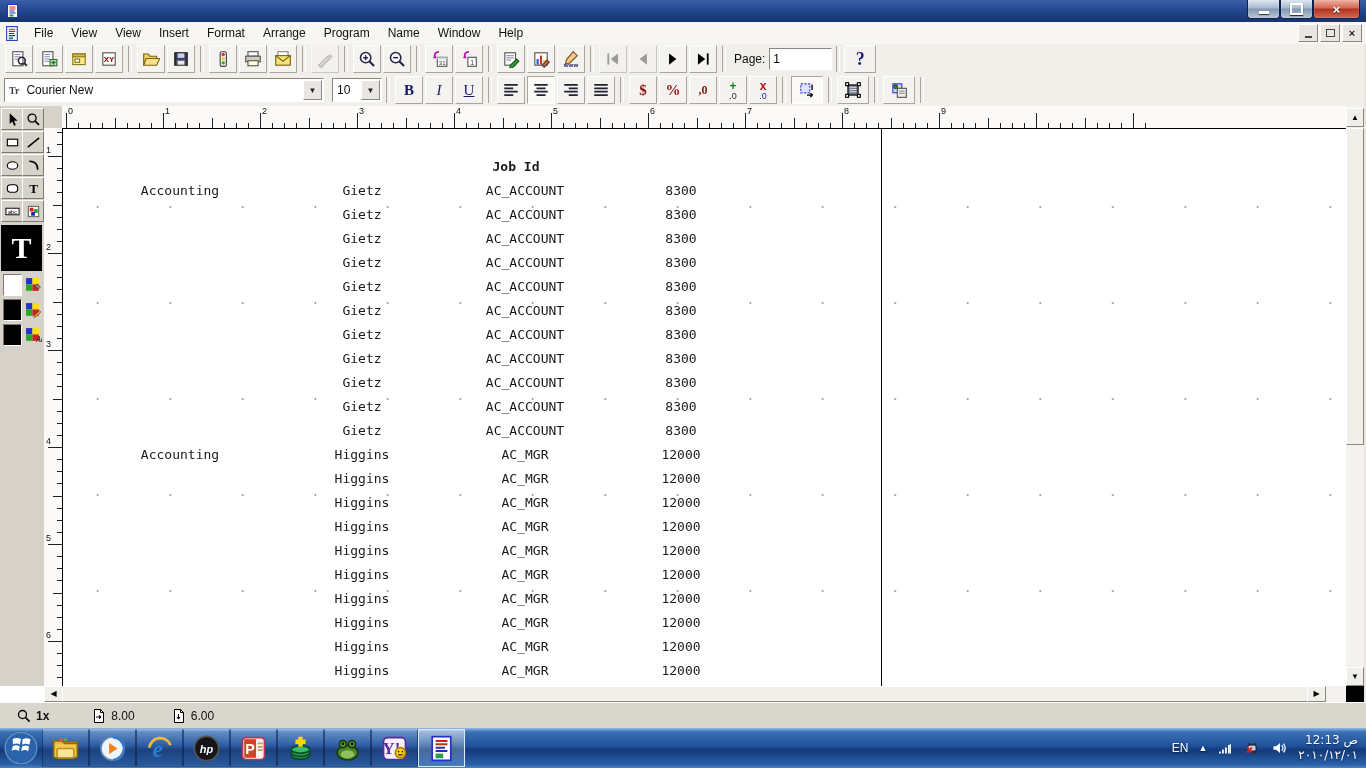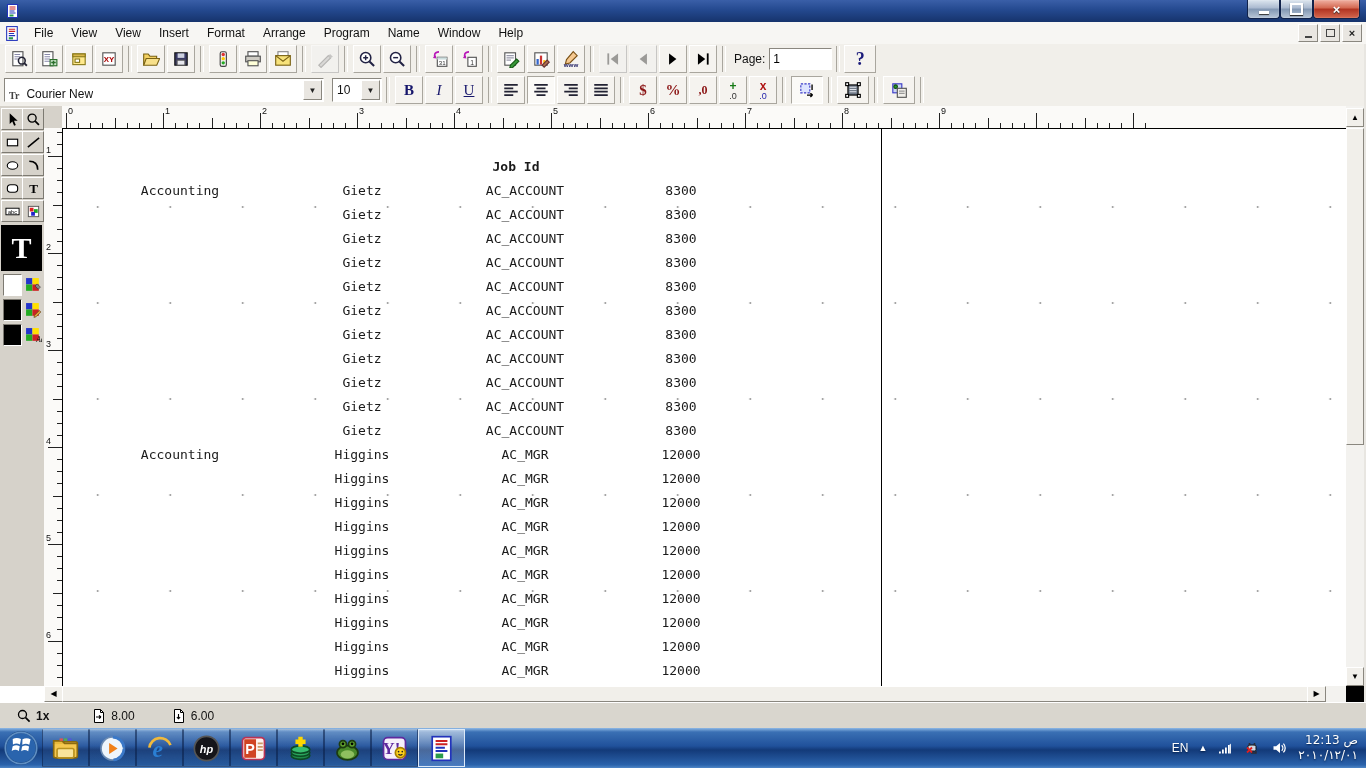--- a/index.html
+++ b/index.html
@@ -45,21 +45,21 @@
   .tb-sep{width:2px;height:26px;margin:0 4px;border-left:1px solid #a9a69e;border-right:1px solid #fff;}
   .page-label{font-size:12px;color:#111;margin:0 4px 0 4px;}
   .page-input{width:55px;height:18px;border:1px solid;border-color:#8a877f #fff #fff #8a877f;
     background:#fff;font-size:12px;padding:1px 3px;font-family:"Liberation Sans",sans-serif;}
   .help-btn{width:30px;height:26px;display:flex;align-items:center;justify-content:center;
     background:#f5f3ef;border:1px solid;border-color:#fff #a9a69e #a9a69e #fff;
     color:#1b1b7a;font-family:"Liberation Serif",serif;font-weight:bold;font-size:18px;}
   
   .font-combo{height:22px;background:#fff;border:1px solid;border-color:#8a877f #fff #fff #8a877f;
     display:flex;align-items:center;font-size:12px;color:#111;position:relative;}
-  #font-name-combo{width:318px;align-items:flex-end;}
+  #font-name-combo{width:318px;}
   #font-size-combo{width:48px;margin-left:8px;}
   .combo-text{padding-left:4px;white-space:nowrap;overflow:hidden;}
   .combo-arrow{position:absolute;right:1px;top:1px;bottom:1px;width:17px;background:#e9e6e1;
     border:1px solid;border-color:#fff #8a877f #8a877f #fff;display:flex;align-items:center;justify-content:center;
     font-size:8px;color:#222;}
   .tt-glyph{font-size:10px;font-weight:bold;margin:0 3px 0 4px;color:#444;font-family:"Liberation Serif",serif;}
   .fmt-text{font-family:"Liberation Serif",serif;font-size:15px;color:#16166b;line-height:1;}
   .fmt-red{font-family:"Liberation Serif",serif;font-weight:bold;font-size:15px;color:#8c1616;line-height:1;}
   .dec-stack{display:flex;flex-direction:column;align-items:center;line-height:1;font-size:9px;}
   .dec-stack .big{font-size:12px;font-weight:bold;}

